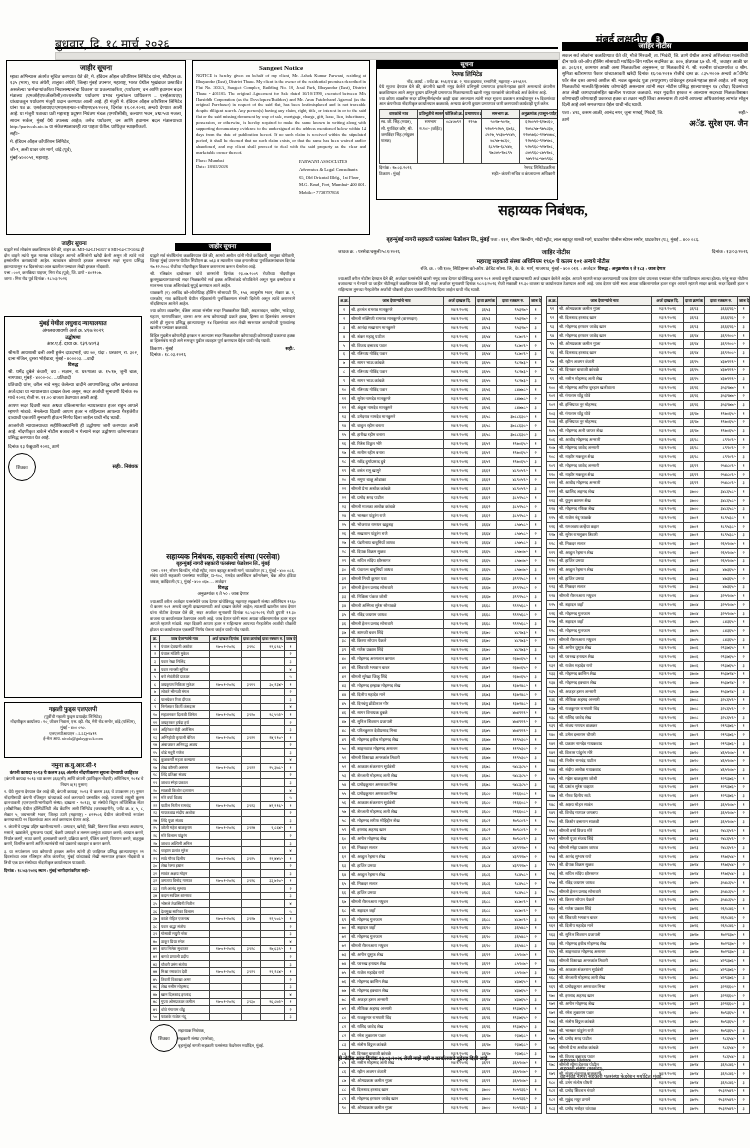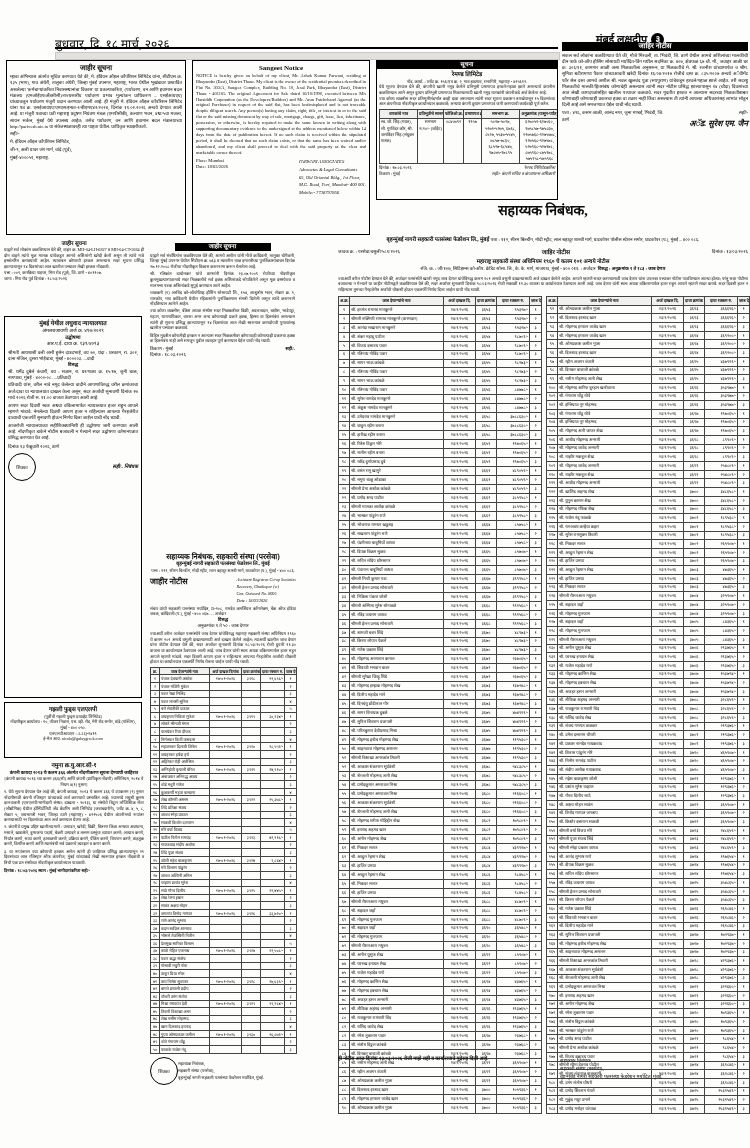--- a/index.html
+++ b/index.html
@@ -1,21 +1,21 @@
 <!DOCTYPE html>
 <html><head>
 <meta charset="utf-8">
 <style>
   html,body{margin:0;padding:0;background:#9a9a9a;}
   .page{position:relative;width:750px;height:1148px;background:#fdfdfb;color:#0c0c0c;
         font-family:"Liberation Serif","DejaVu Serif",serif;overflow:hidden;}
   .abs{position:absolute;}
   .box{border:1px solid #000;padding:3px;overflow:hidden;box-sizing:border-box;background:#fdfdfb;}
   .bar{background:#000;color:#fff;text-align:center;font-weight:bold;}
-  .ctr{text-align:center;} .rt{text-align:right;font-style:italic;} .bold{font-weight:bold;} .j{text-align:justify;}
+  .ctr{text-align:center;} .rt{text-align:right;} .bold{font-weight:bold;} .j{text-align:justify;}
   .t4{font-size:4.2px;line-height:1.35;} .t45{font-size:4.6px;line-height:1.35;}
   .t5{font-size:5px;line-height:1.35;} .t55{font-size:5.5px;line-height:1.3;}
   .t6{font-size:6px;line-height:1.3;} .t7{font-size:7px;line-height:1.25;}
   .para{margin:1.5px 0;text-align:justify;}
   .rule{background:#000;}
   .grayband{background:#e2e1dd;border:1px solid #c9c8c4;}
   table{border-collapse:collapse;width:100%;table-layout:fixed;background:#fdfdfb;}
   th,td{border:0.5px solid #444;padding:0.8px 1px;font-size:4.2px;line-height:1.45;
         overflow:hidden;white-space:nowrap;font-family:"Liberation Serif",serif;}
   th{font-weight:bold;text-align:center;background:#f1f0ec;}
@@ -1684,29 +1684,20 @@
       <span class="t45">ठिकाण : मुंबई</span>
       <span class="t45 bold">सही/-</span>
     </div>
     <div class="t45">दिनांक : १८.०३.२०२६</div>
   </div>
 
   <div class="abs" style="left:150px;top:552px;width:146px;">
     <div class="ctr bold" style="font-size:7.5px;line-height:1.2;">सहाय्यक निबंधक, सहकारी संस्था (परसेवा)</div>
     <div class="ctr bold t5">बृहन्मुंबई नागरी सहकारी पतसंस्था फेडरेशन लि., मुंबई</div>
     <div class="ctr t4">पत्ता : ११२, सीरम बिल्डींग, मोदी स्ट्रीट, लाल बहादूर शास्त्री मार्ग, घाटकोपर (प.), मुंबई - ४०० ०८६.</div>
-    <div style="display:flex;justify-content:space-between;margin-top:2px;">
-      <div class="bold" style="font-size:8px;">जाहीर नोटीस</div>
-      <div class="t4 rt">
-          <div class="para">Assistant Registrar Co-op Societies</div>
-          <div class="para">Recovery, Ghatkopar (w)</div>
-          <div class="para">Cen. Outward No. 8005</div>
-          <div class="para">Date : 18/03/2026</div>
-        </div>
-    </div>
     <div class="t4 j">संबंध यांची सहकारी पतसंस्था मर्यादित, D-१०८, रामदेव कमर्शियल कॉम्प्लेक्स, बँक ऑफ इंडिया जवळ, कांदिवली (प.), मुंबई - ४०० ०६७.  ... अर्जदार</div>
     <div class="ctr bold t45">विरुद्ध</div>
     <div class="ctr t45">अनुक्रमांक १ ते ५० : जाब देणार</div>
     <div class="t4 j">
         <div class="para">ज्याअर्थी वरील अर्जदार पतसंस्थेने जाब देणार यांचेविरुद्ध महाराष्ट्र सहकारी संस्था अधिनियम १९६० चे कलम १०१ अन्वये वसुली दाखल्यासाठी अर्ज दाखल केलेले आहेत; त्याअर्थी खालील जाब देणार यांना नोटीस देण्यात येते की, सदर अर्जांवर सुनावणी दिनांक १८/०३/२०२६ रोजी दुपारी ११.३० वाजता या कार्यालयात ठेवण्यात आली आहे. जाब देणार यांनी स्वतः अथवा वकिलामार्फत हजर राहून आपले म्हणणे मांडावे. सदर दिवशी आपण हजर न राहिल्यास आपल्या गैरहजेरीत अर्जांची चौकशी होऊन या कार्यालयात एकतर्फी निर्णय घेतला जाईल याची नोंद घ्यावी.</div>
       </div>
     <table class="midtbl" style="margin-top:2px;">
       <colgroup>
           <col style="width:9px">
           <col style="width:50px">

